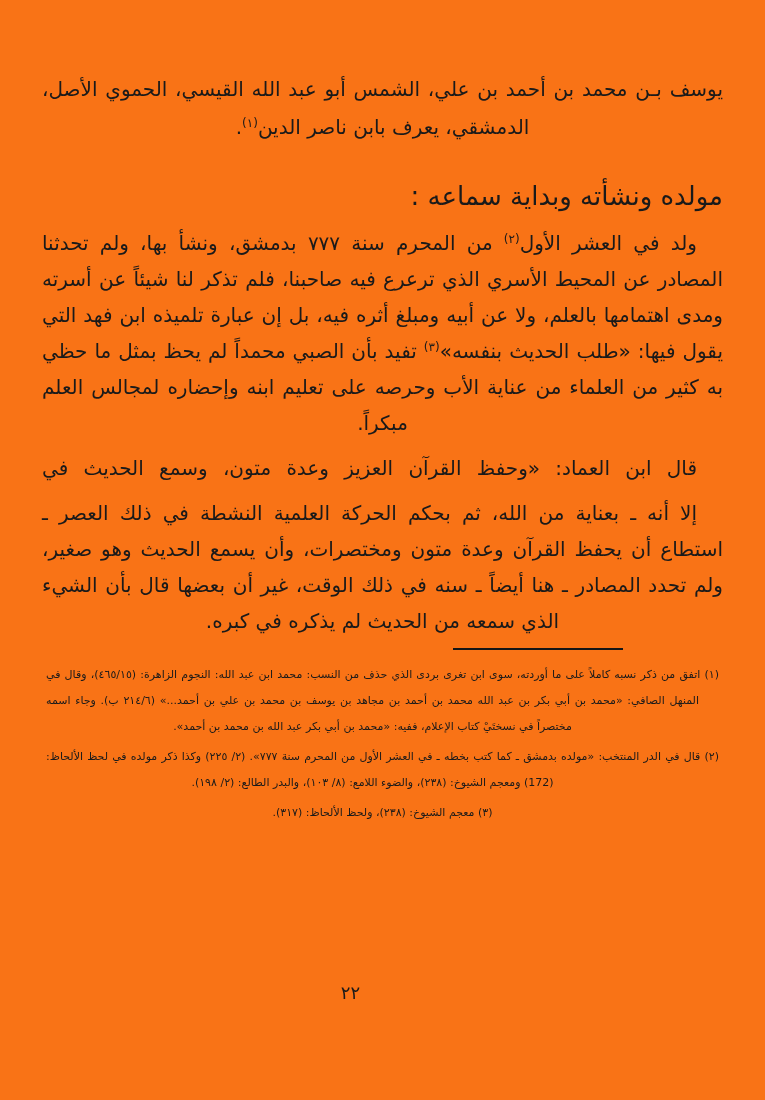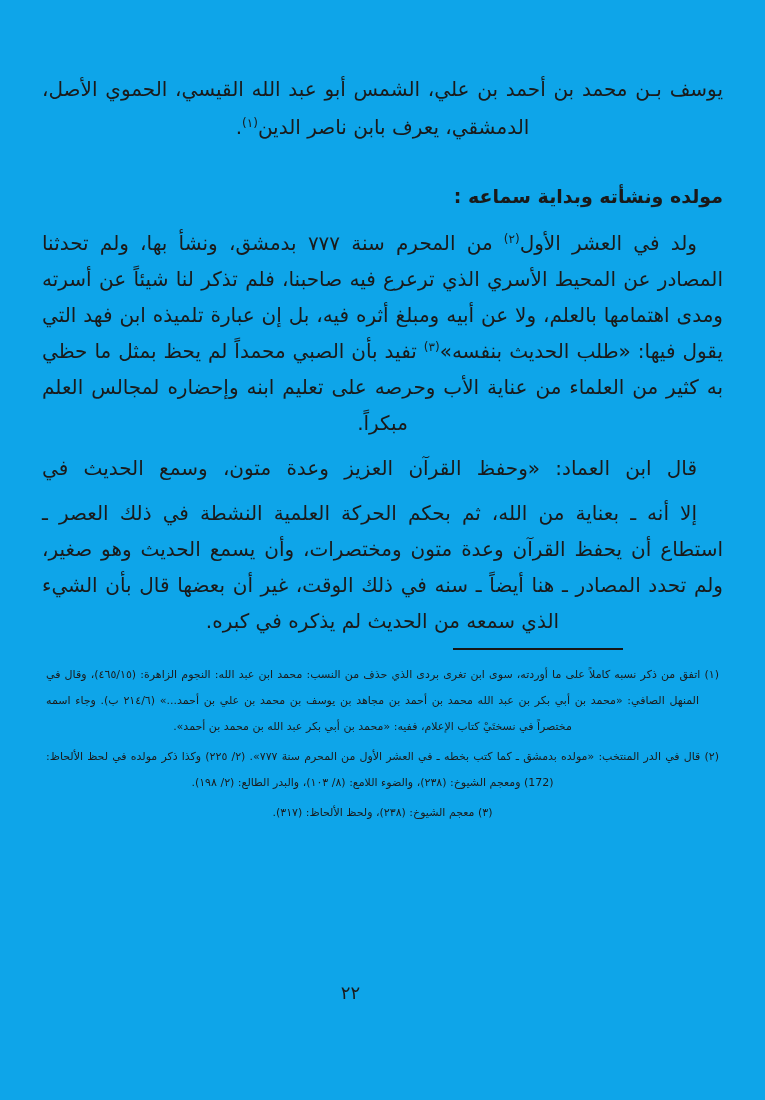--- a/index.html
+++ b/index.html
@@ -1,35 +1,35 @@
 <!DOCTYPE html>
 <html dir="rtl" lang="ar"><head>
 <meta charset="utf-8">
 <style>
   html, body { margin: 0; padding: 0; background: #e8e8e8; }
   .page {
     position: relative;
     width: 765px; height: 1100px;
     margin: 0 auto;
-    background: #0ea5e9;
+    background: #f97316;
     color: #1a1a1a;
     direction: rtl;
     overflow: hidden;
     font-family: "DejaVu Sans", sans-serif;
   }
   .content { position: absolute; top: 0; right: 42px; left: 42px; }
 
   .opening {
     margin: 70px 0 0 0;
     font-size: 20px; line-height: 38px;
     text-align: justify; text-align-last: center;
   }
   .heading {
     margin: 30px 0 0 0;
-    font-size: 19px; font-weight: bold;
+    font-size: 26px; font-weight: normal;
     line-height: 40px; text-align: right;
   }
   .para {
     margin: 9px 0 0 0;
     font-size: 20px; line-height: 36px;
     text-align: justify; text-align-last: center;
     text-indent: 26px;
   }
   .para.cut { text-align-last: justify; }
 

